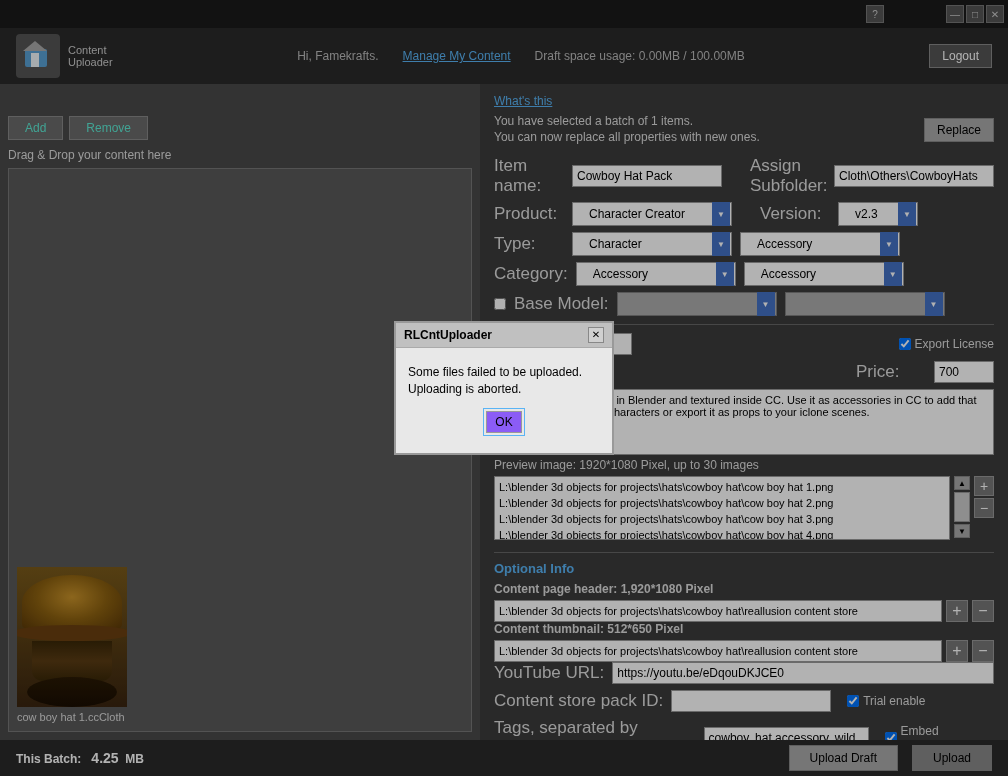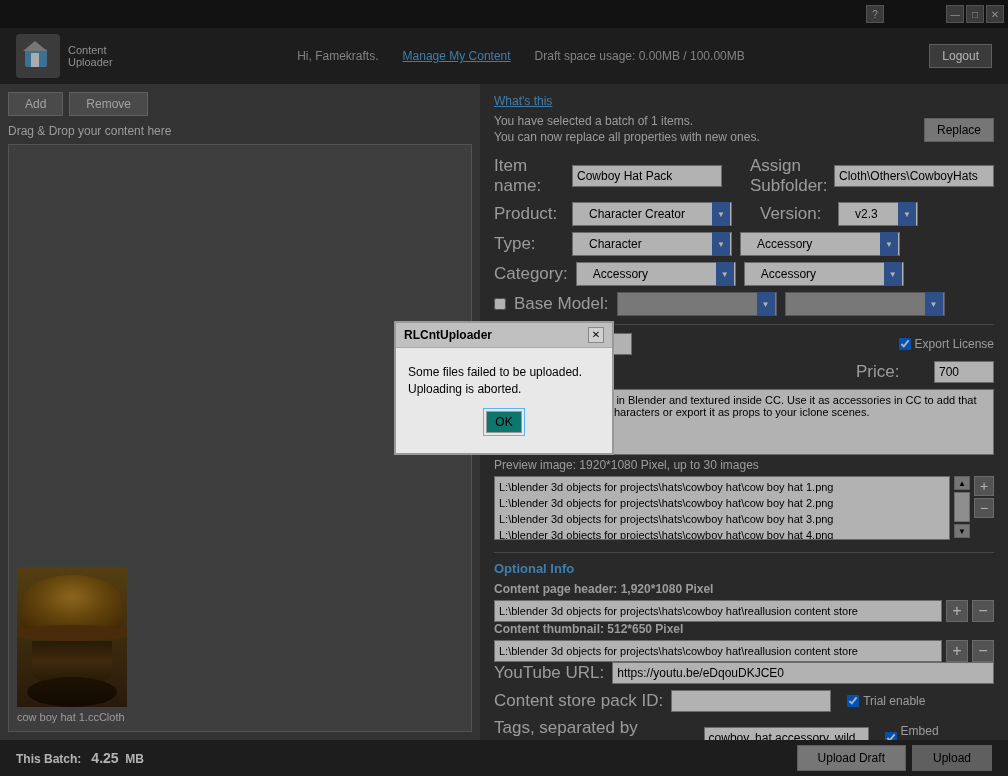--- a/index.html
+++ b/index.html
@@ -84,24 +84,25 @@
       display: flex;
       flex-direction: column;
       gap: 6px;
     }
     .left-toolbar {
       display: flex; gap: 6px;
     }
     .toolbar-btn {
       background: #6a6a6a;
       border: 1px solid #888;
-      color: #e5e5e5;
+      color: #5eead4;
       padding: 4px 16px;
       cursor: pointer;
       font-size: 12px;
+      margin-top: 24px;
     }
     .drag-drop-label { color: #ddd; font-size: 12px; margin-top: 2px; }
     .content-area {
       background: #5a5a5a;
       flex: 1;
       border: 1px solid #777;
       position: relative;
       display: flex;
       align-items: flex-end;
       padding: 8px;
@@ -252,21 +253,21 @@
     .bottom-bar {
       background: #2a2a2a;
       height: 36px;
       display: flex;
       align-items: center;
       justify-content: space-between;
       padding: 0 16px;
     }
     .batch-info-bottom { color: #ddd; font-size: 12px; }
     .batch-info-bottom span { color: #fff; font-weight: bold; }
-    .bottom-actions { display: flex; gap: 6px; }
+    .bottom-actions { display: flex; gap: 14px; }
     .action-btn {
       background: #aaa;
       border: 1px solid #888;
       color: #000;
       padding: 5px 20px;
       cursor: pointer;
       font-size: 12px;
     }
     .action-btn.primary { background: #888; }
 
@@ -302,21 +303,21 @@
       border: 1px solid #888;
       cursor: pointer;
       display: flex; align-items: center; justify-content: center;
       font-size: 10px;
       color: #000;
     }
     .dialog-body { padding: 16px 12px 10px 12px; border-radius: 13px; }
     .dialog-msg { font-size: 12px; color: #000; margin-bottom: 14px; line-height: 1.4; }
     .dialog-footer { display: flex; justify-content: center; padding-bottom: 10px; }
     .dialog-ok-btn {
-      background: #0f766e;
+      background: #8b5cf6;
       border: 1px solid #999;
       color: #000;
       padding: 3px 8px;
       cursor: pointer;
       font-size: 12px;
       outline: 1px solid #5ab4f5;
       outline-offset: 2px;
     }
   </style>
 </head>

